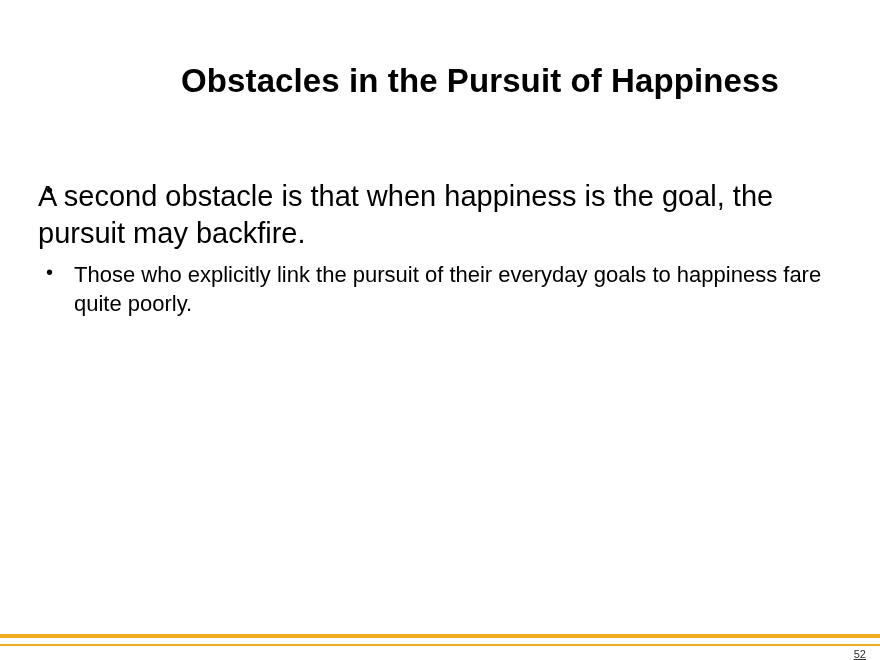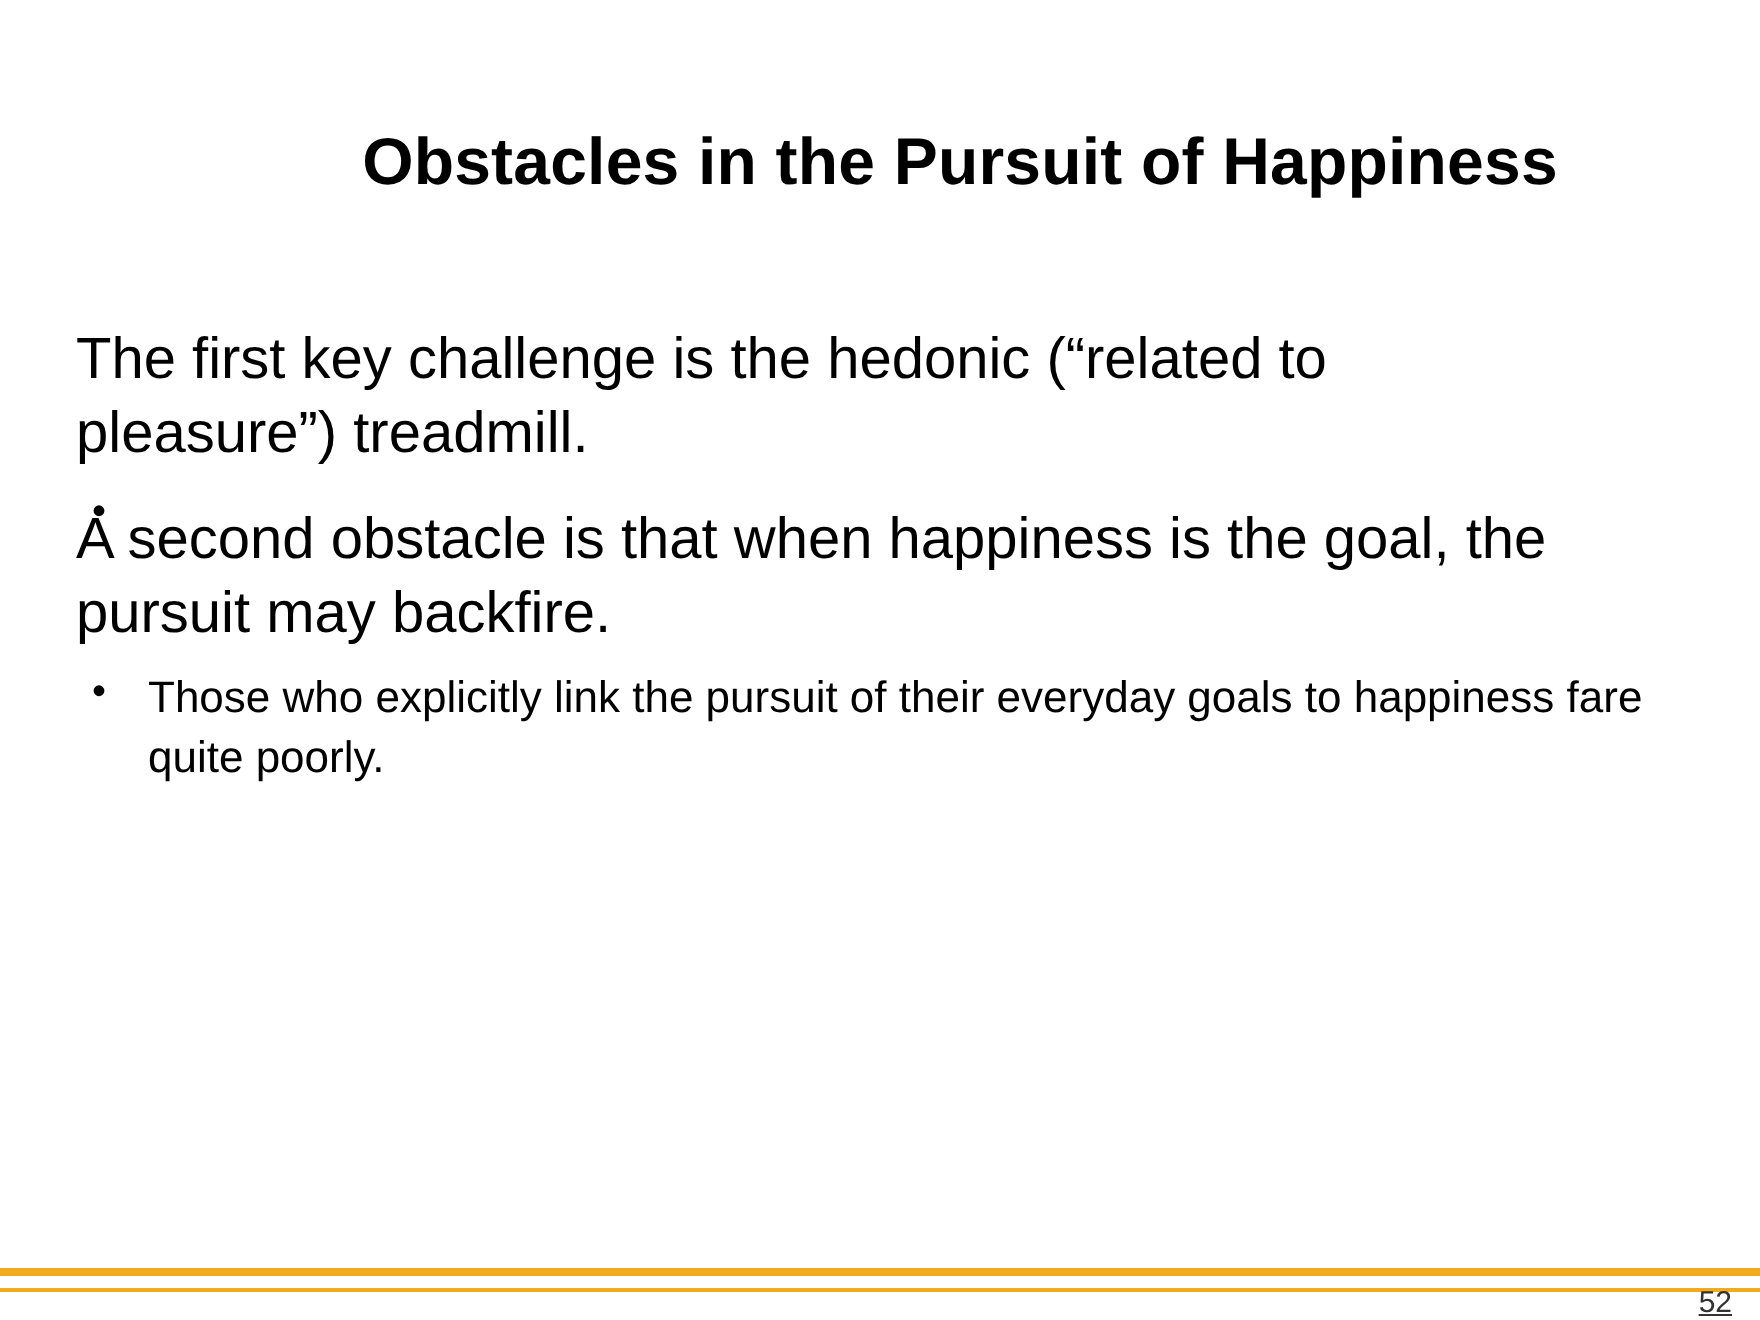--- a/index.html
+++ b/index.html
@@ -84,36 +84,35 @@
     left: 0;
     bottom: 14px;
     width: 880px;
     height: 2px;
     background: #f0ab1e;
   }
   .page-number {
     position: absolute;
     right: 14px;
     bottom: 0px;
-    font-size: 15px;
+    font-size: 11px;
     color: #333333;
     text-decoration: underline;
   }
 </style>
 </head>
 <body>
 
 <div class="slide">
 
   <div class="slide-title">Obstacles in the Pursuit of Happiness</div>
 
   <div class="body-block">
 
     <div>
-      <p class="lvl1">The first key challenge is the hedonic (“related to pleasure”) treadmill.</p>
       <ul class="lvl2-wrap">
         <li class="lvl2">
           <span class="bullet">•</span>
         </li>
       </ul>
     </div>
 
     <div class="gap-before">
       <p class="lvl1">A second obstacle is that when happiness is the goal, the pursuit may backfire.</p>
       <ul class="lvl2-wrap">

